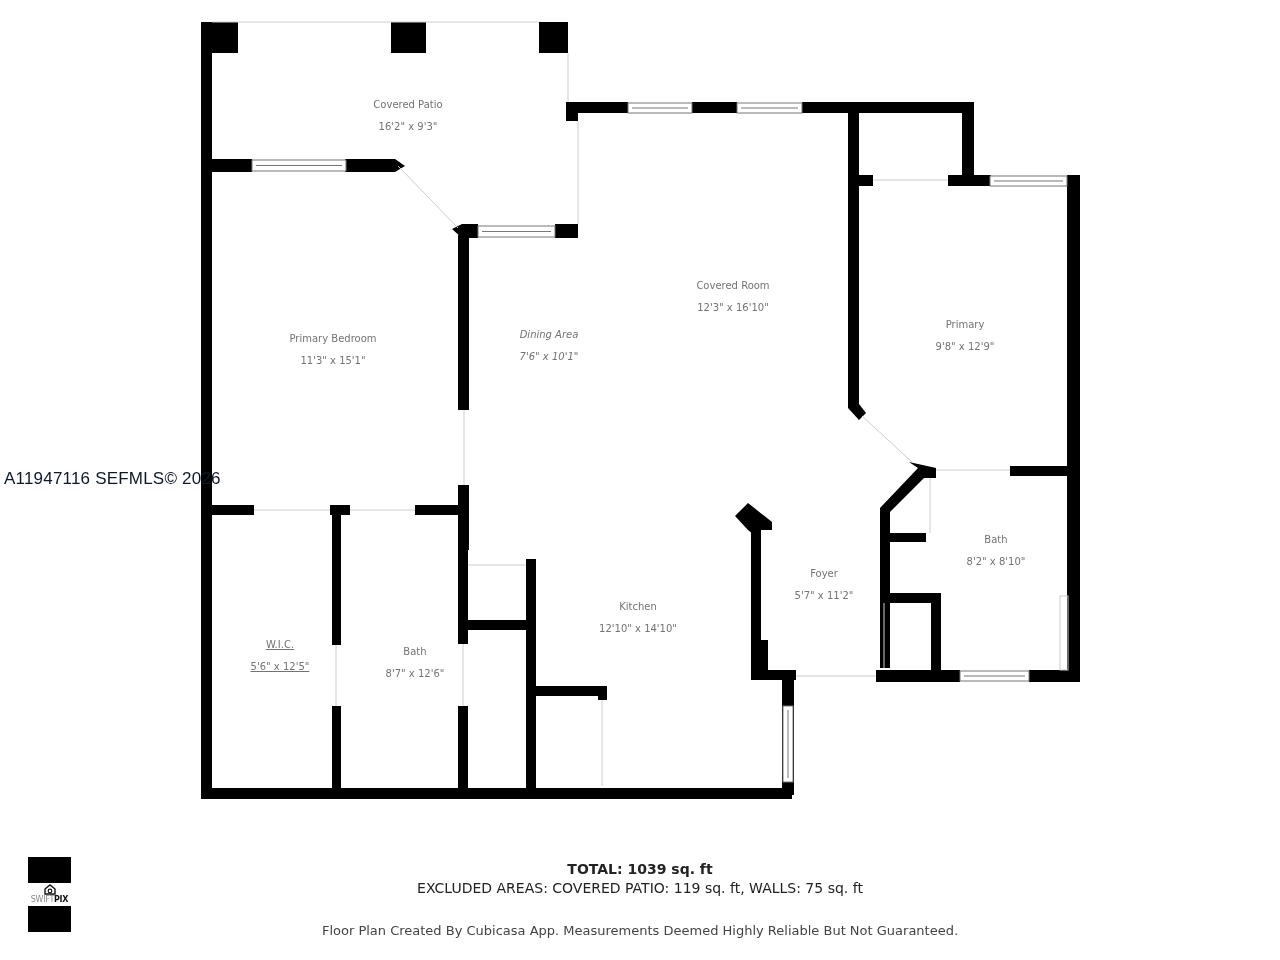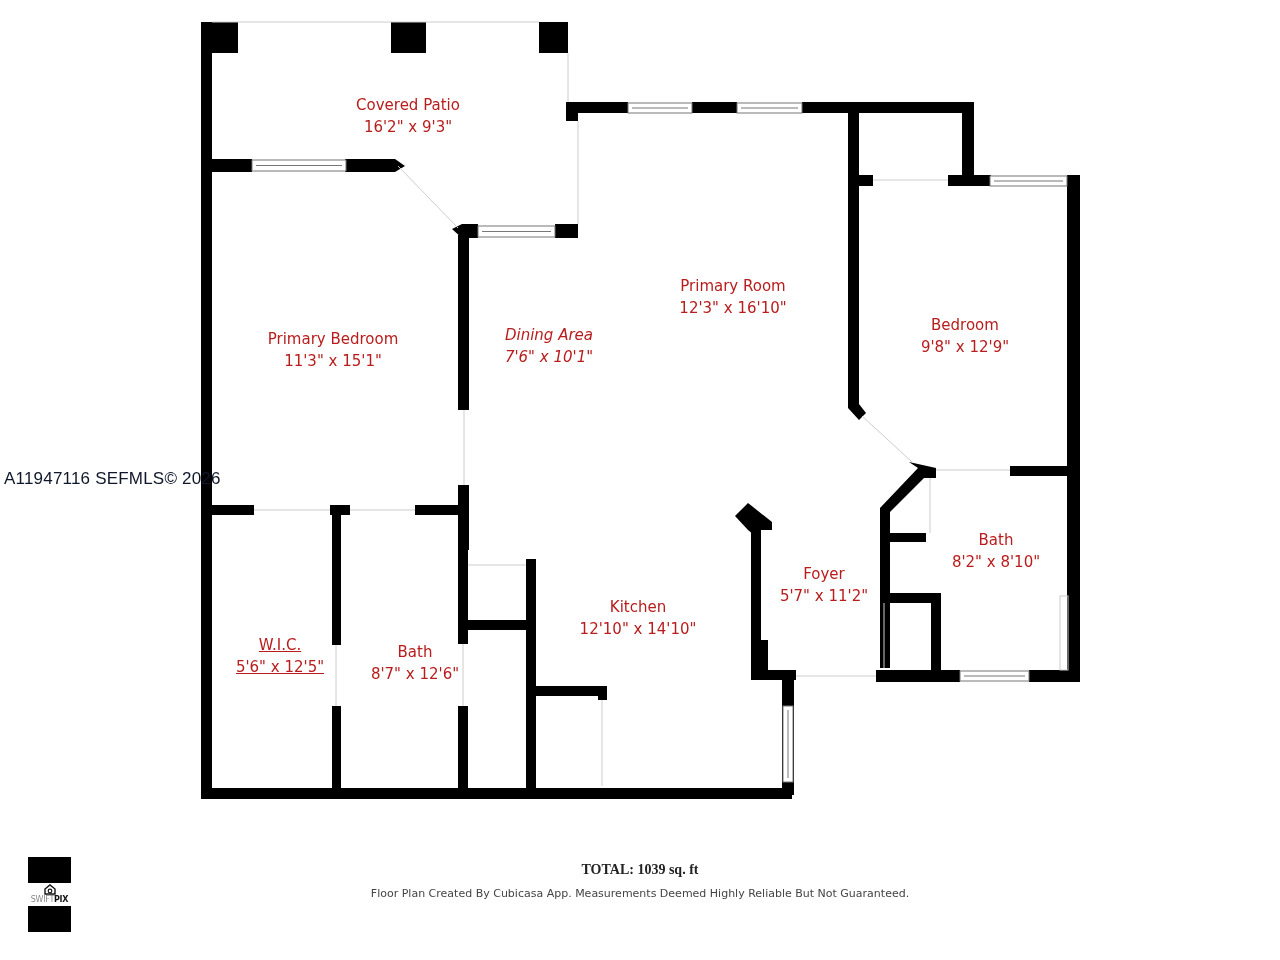--- a/index.html
+++ b/index.html
@@ -1,24 +1,24 @@
 <!DOCTYPE html>
 <html><head>
 <meta charset="utf-8">
 <style>
   html, body { margin: 0; padding: 0; background: #ffffff; }
   body { width: 1280px; height: 960px; position: relative; overflow: hidden;
          font-family: "DejaVu Sans", sans-serif; color: #222; }
   #plan { position: absolute; left: 0; top: 0; }
-  .room-label { position: absolute; text-align: center; font-size: 15px; line-height: 22px; color: #b91c1c; transform: translateX(-50%); white-space: nowrap; }
+  .room-label { position: absolute; text-align: center; font-size: 10px; line-height: 22px; color: #737373; transform: translateX(-50%); white-space: nowrap; }
   .room-label span { display: block; }
   .watermark { position: absolute; left: 4px; top: 469px; font-family: "Liberation Sans", sans-serif; font-size: 17px; color: #0f172a; letter-spacing: 0.2px; white-space: nowrap; }
   .totals { position: absolute; left: 640px; top: 860px; transform: translateX(-50%); text-align: center; white-space: nowrap; font-size: 14px; line-height: 19px; color: #222; }
-  .totals .total { font-weight: bold; font-family: Liberation Serif, serif; }
-  .totals .disclaimer { font-size: 11px; line-height: 10px; margin-top: 10px; color: #444; }
+  .totals .total { font-weight: bold; }
+  .totals .disclaimer { font-size: 13px; line-height: 10px; margin-top: 28px; color: #444; }
   .logo { position: absolute; left: 28px; top: 857px; width: 43px; }
   .logo .blk { width: 43px; height: 26px; background: #000; }
   .logo .mark { height: 22px; text-align: center; font-size: 8px; line-height: 9px; }
   .logo .house { display: block; margin: 1px auto 0; }
   .logo .brand { color: #888; letter-spacing: -0.3px; margin-top: 36px; }
   .logo .brand b { color: #111; }
 </style>
 </head>
 <body>
 
@@ -128,25 +128,25 @@
 </div>
 <div class="room-label" style="left:333px; top:328px;">
   <span>Primary Bedroom</span>
   <span>11'3" x 15'1"</span>
 </div>
 <div class="room-label" style="left:549px; top:324px;font-style:italic;">
   <span>Dining Area</span>
   <span>7'6" x 10'1"</span>
 </div>
 <div class="room-label" style="left:733px; top:275px;">
-  <span>Primary Room</span>
+  <span>Covered Room</span>
   <span>12'3" x 16'10"</span>
 </div>
 <div class="room-label" style="left:965px; top:314px;">
-  <span>Bedroom</span>
+  <span>Primary</span>
   <span>9'8" x 12'9"</span>
 </div>
 <div class="room-label" style="left:996px; top:529px;">
   <span>Bath</span>
   <span>8'2" x 8'10"</span>
 </div>
 <div class="room-label" style="left:824px; top:563px;">
   <span>Foyer</span>
   <span>5'7" x 11'2"</span>
 </div>
@@ -158,20 +158,21 @@
   <span>W.I.C.</span>
   <span>5'6" x 12'5"</span>
 </div>
 <div class="room-label" style="left:415px; top:641px;">
   <span>Bath</span>
   <span>8'7" x 12'6"</span>
 </div>
 
 <div class="totals">
   <div class="total">TOTAL: 1039 sq. ft</div>
+  <div>EXCLUDED AREAS: COVERED PATIO: 119 sq. ft, WALLS: 75 sq. ft</div>
   <div class="disclaimer">Floor Plan Created By Cubicasa App. Measurements Deemed Highly Reliable But Not Guaranteed.</div>
 </div>
 
 <div class="logo">
   <div class="blk"></div>
   <div class="mark">
     <svg class="house" width="12" height="11" viewBox="0 0 12 11">
       <path d="M1 5 L6 1 L11 5 L11 10 L1 10 Z" fill="none" stroke="#111" stroke-width="1.4"></path>
       <circle cx="6" cy="7" r="1.8" fill="none" stroke="#111" stroke-width="1.2"></circle>
     </svg>

